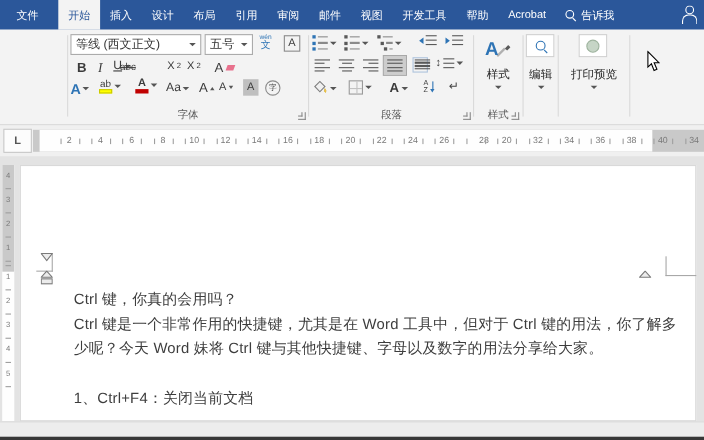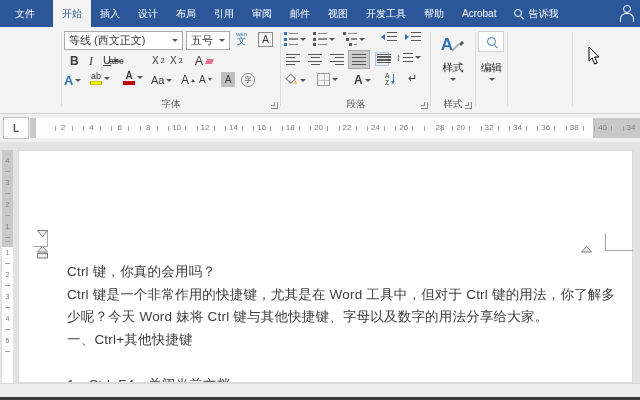--- a/index.html
+++ b/index.html
@@ -440,20 +440,31 @@
             <span class="mag-b"></span>
           </span>
         <div class="biglbl">编辑</div>
         <div class="bigcaret">
             <i class="caret"></i>
           </div>
       </div>
     </div>
     <i class="vsep" style="left:507px"></i>
 
+    <div class="grp" style="left:509px;width:62px">
+      <div style="position:absolute;inset:0">
+        <span class="icon-box" style="left:17px">
+            <span class="ppc"></span>
+          </span>
+        <div class="biglbl">打印预览</div>
+        <div class="bigcaret">
+            <i class="caret"></i>
+          </div>
+      </div>
+    </div>
     <i class="vsep" style="left:572px"></i>
   </div>
 
   <div class="hruler">
     <div class="tabsel">L</div>
     <div class="hr-strip">
       <div class="hr-white"></div>
     <span class="hr-num" style="left: 33px;">2</span>
         <i class="hr-tick" style="left: 24.5px;"></i>
         <i class="hr-tick" style="left: 41.5px;"></i>
@@ -551,21 +562,20 @@
         <i class="vr-tick" style="top: 179px;"></i>
         <span class="vr-num" style="top: 190px;">5</span>
         <i class="vr-tick" style="top: 201px;"></i>
         <i class="vr-tick" style="top: 91px;"></i>
       </div>
     <div class="page">
       <div class="doctext">
           <div class="doc-line">Ctrl 键，你真的会用吗？</div>
           <div class="doc-line">Ctrl 键是一个非常作用的快捷键，尤其是在 Word 工具中，但对于 Ctrl 键的用法，你了解多</div>
           <div class="doc-line">少呢？今天 Word 妹将 Ctrl 键与其他快捷键、字母以及数字的用法分享给大家。</div>
-          <div class="doc-line">一、Ctrl+其他快捷键</div>
           <div class="doc-line">&nbsp;</div>
           <div class="doc-line">1、Ctrl+F4：关闭当前文档</div>
         </div>
     </div>
     <div class="cropL"></div>
     <div class="cropR"></div>
   </div>
 
   <div class="statusband"></div>
   <div class="bottombar"></div>

